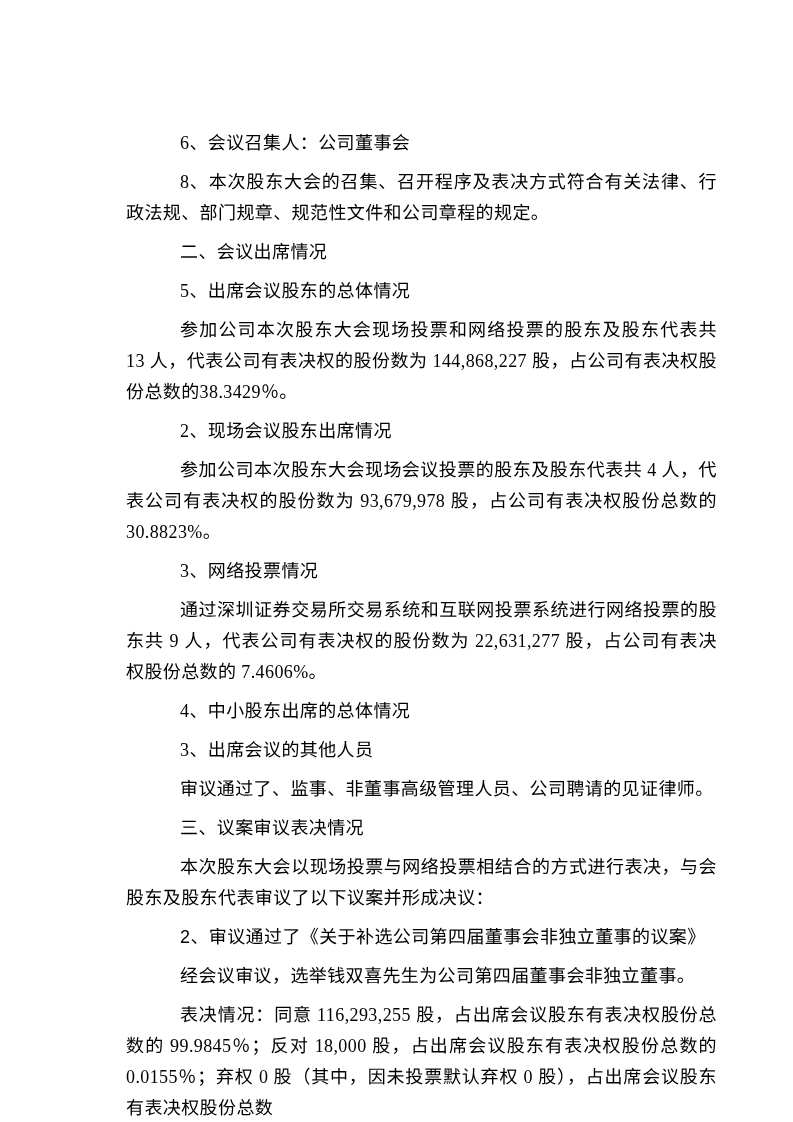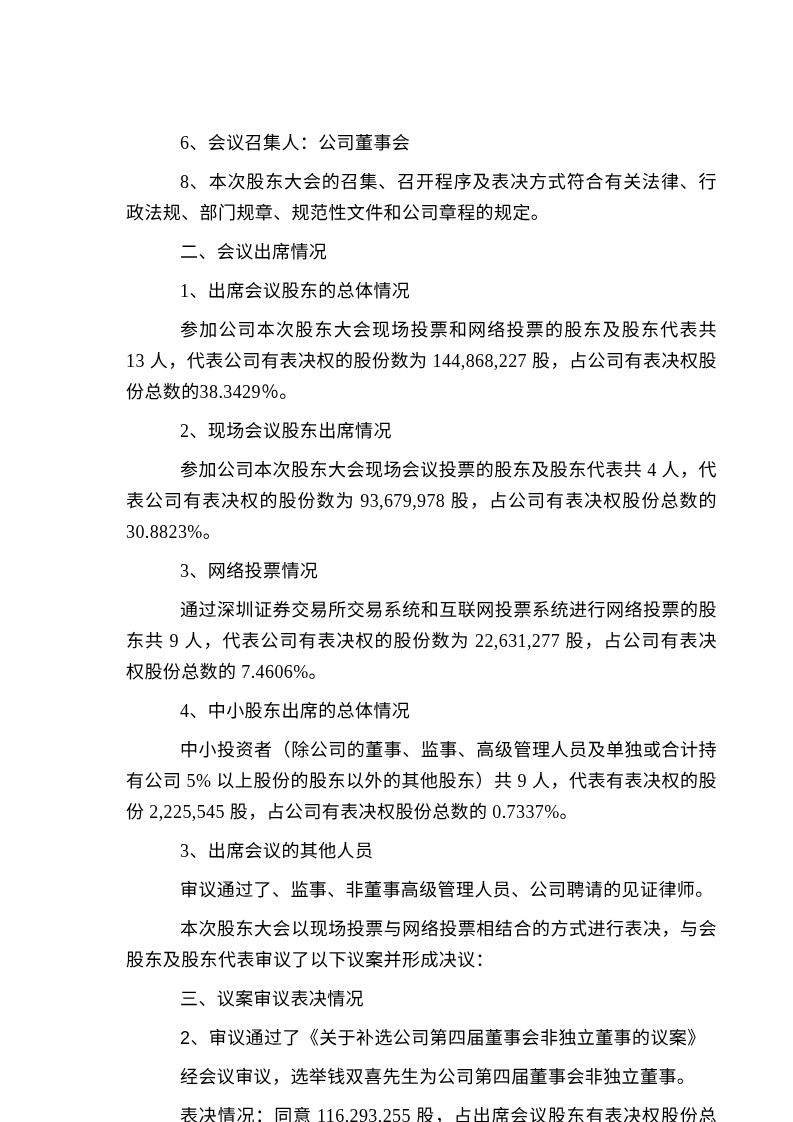--- a/index.html
+++ b/index.html
@@ -35,28 +35,27 @@
     font-weight: 400;
   }
 </style>
 </head>
 <body>
 
 <div class="page">
   <p class="para">6、会议召集人：公司董事会</p>
   <p class="para">8、本次股东大会的召集、召开程序及表决方式符合有关法律、行政法规、部门规章、规范性文件和公司章程的规定。</p>
   <p class="para heading">二、会议出席情况</p>
-  <p class="para">1、出席会议股东的总体情况</p>
+  <p class="para">5、出席会议股东的总体情况</p>
   <p class="para">参加公司本次股东大会现场投票和网络投票的股东及股东代表共 13 人，代表公司有表决权的股份数为 144,868,227 股，占公司有表决权股份总数的38.3429％。</p>
   <p class="para">2、现场会议股东出席情况</p>
   <p class="para">参加公司本次股东大会现场会议投票的股东及股东代表共 4 人，代表公司有表决权的股份数为 93,679,978 股，占公司有表决权股份总数的 30.8823%。</p>
   <p class="para">3、网络投票情况</p>
   <p class="para">通过深圳证券交易所交易系统和互联网投票系统进行网络投票的股东共 9 人，代表公司有表决权的股份数为 22,631,277 股，占公司有表决权股份总数的 7.4606%。</p>
   <p class="para">4、中小股东出席的总体情况</p>
-  <p class="para">中小投资者（除公司的董事、监事、高级管理人员及单独或合计持有公司 5% 以上股份的股东以外的其他股东）共 9 人，代表有表决权的股份 2,225,545 股，占公司有表决权股份总数的 0.7337%。</p>
   <p class="para">3、出席会议的其他人员</p>
   <p class="para">审议通过了、监事、非董事高级管理人员、公司聘请的见证律师。</p>
+  <p class="para heading">三、议案审议表决情况</p>
   <p class="para">本次股东大会以现场投票与网络投票相结合的方式进行表决，与会股东及股东代表审议了以下议案并形成决议：</p>
-  <p class="para heading">三、议案审议表决情况</p>
   <p class="para heading">2、审议通过了《关于补选公司第四届董事会非独立董事的议案》</p>
   <p class="para">经会议审议，选举钱双喜先生为公司第四届董事会非独立董事。</p>
   <p class="para">表决情况：同意 116,293,255 股，占出席会议股东有表决权股份总数的 99.9845％；反对 18,000 股，占出席会议股东有表决权股份总数的 0.0155％；弃权 0 股（其中，因未投票默认弃权 0 股），占出席会议股东有表决权股份总数</p>
 </div>
 
 </body></html>

